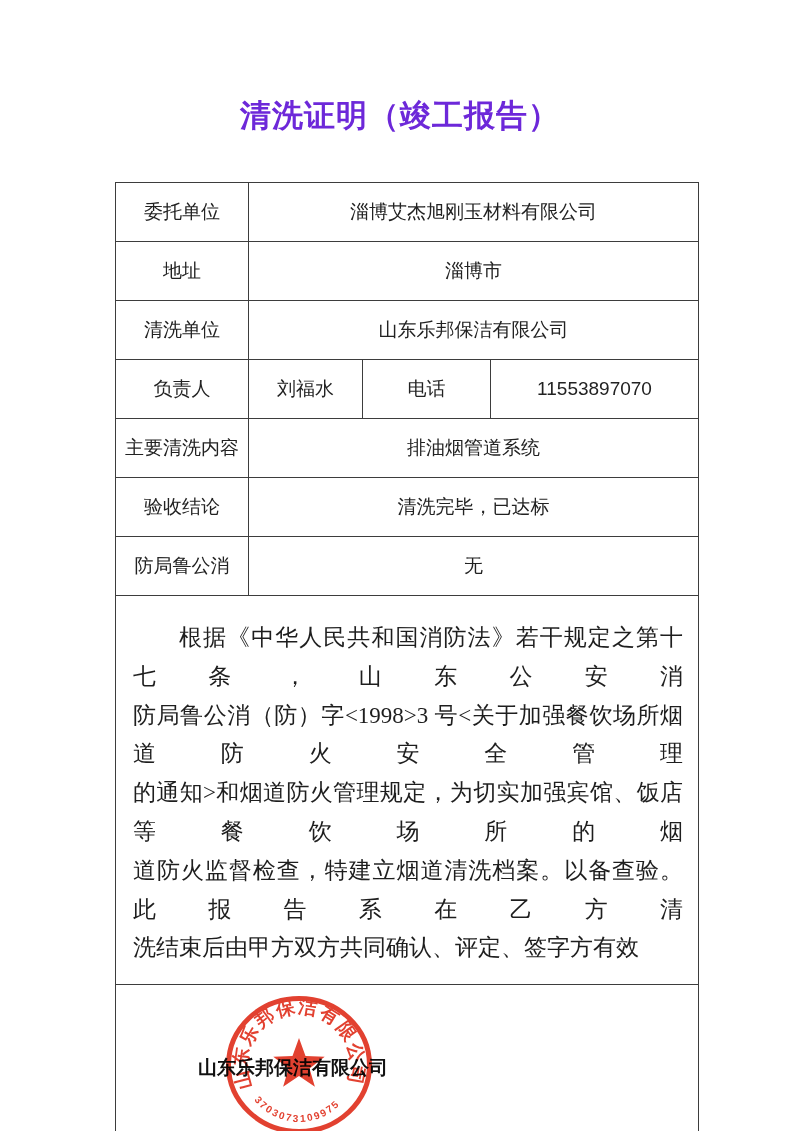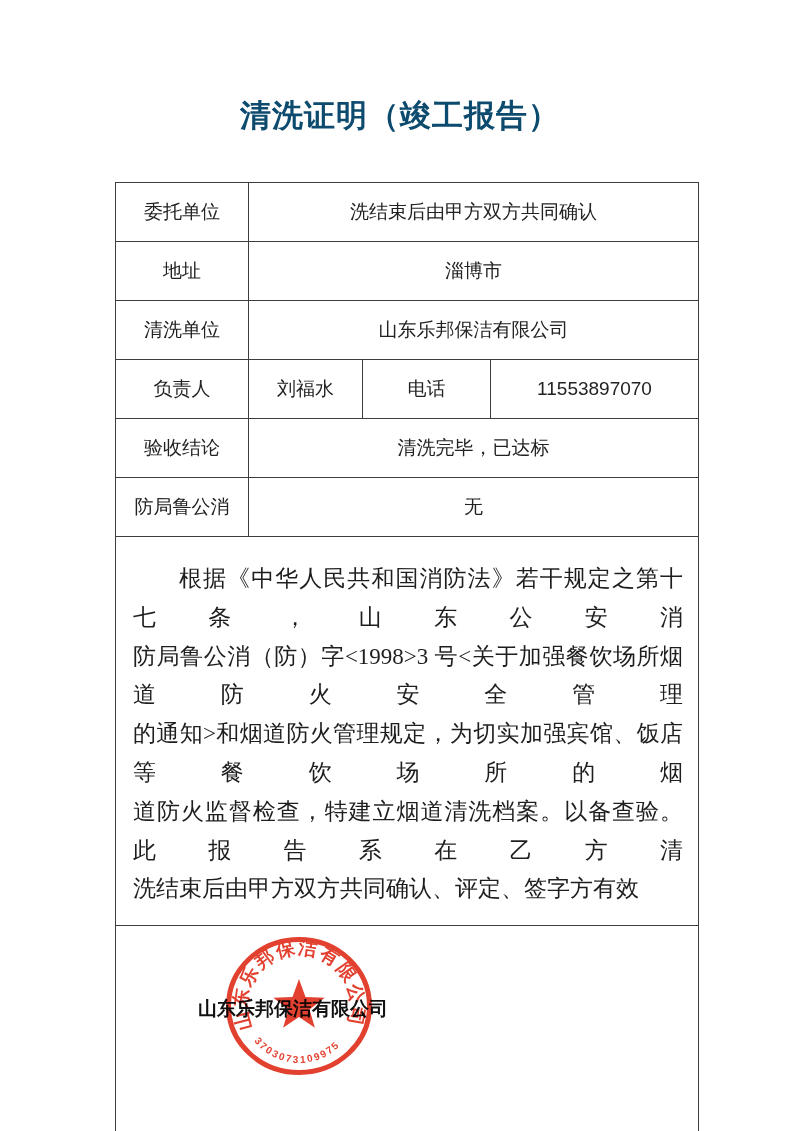--- a/index.html
+++ b/index.html
@@ -13,21 +13,21 @@
   }
   .page { position: absolute; inset: 0; background: #ffffff; }
 
   .doc-title {
     position: absolute;
     top: 95px; left: 0; width: 100%;
     text-align: center;
     font-size: 31px;
     font-weight: 600;
     letter-spacing: 1px;
-    color: #0c4a6e;
+    color: #6d28d9;
   }
 
   table.cert {
     position: absolute;
     left: 115px; top: 182px;
     width: 583px;
     border-collapse: collapse;
     table-layout: fixed;
   }
   table.cert td {
@@ -97,35 +97,39 @@
   <table class="cert">
     <colgroup>
       <col style="width:133px">
         <col style="width:114px">
         <col style="width:128px">
         <col style="width:208px">
     </colgroup>
     <tbody>
       <tr class="field-row">
         <td>委托单位</td>
-        <td colspan="3">洗结束后由甲方双方共同确认</td>
+        <td colspan="3">淄博艾杰旭刚玉材料有限公司</td>
       </tr>
       <tr class="field-row">
         <td>地址</td>
         <td colspan="3">淄博市</td>
       </tr>
       <tr class="field-row">
         <td>清洗单位</td>
         <td colspan="3">山东乐邦保洁有限公司</td>
       </tr>
       <tr class="field-row">
         <td>负责人</td>
         <td>刘福水</td>
         <td>电话</td>
         <td class="num">11553897070</td>
+      </tr>
+      <tr class="field-row">
+        <td>主要清洗内容</td>
+        <td colspan="3">排油烟管道系统</td>
       </tr>
       <tr class="field-row">
         <td>验收结论</td>
         <td colspan="3">清洗完毕，已达标</td>
       </tr>
       <tr class="field-row">
         <td>防局鲁公消</td>
         <td colspan="3">无</td>
       </tr>
       <tr>

